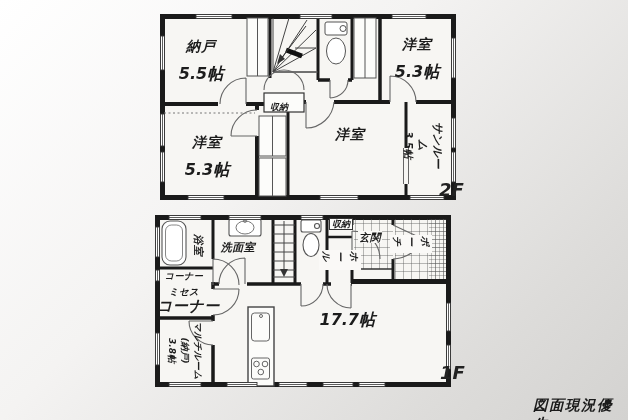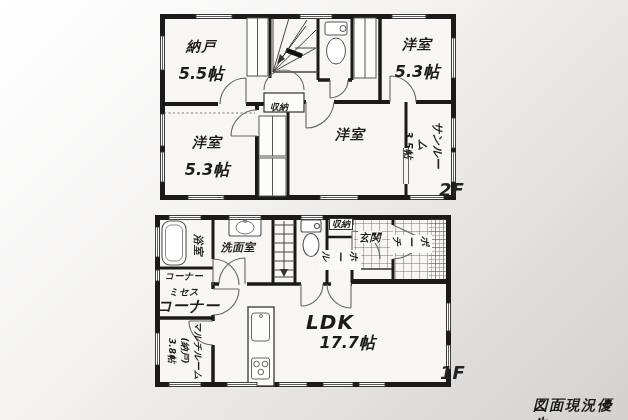--- a/index.html
+++ b/index.html
@@ -269,21 +269,20 @@
       <div class="small-lbl" style="font-size:15px;">コーナー</div>
     </div>
     <div class="rot-wrap" style="left:4px;top:104px;width:50px;height:62px;">
       <div class="rot" style="text-align:center;white-space:nowrap;">
         <div style="font-size:9.5px;font-weight:700;">マルチルーム</div>
         <div style="font-size:9px;font-weight:700;">(納戸)</div>
         <div style="font-size:9px;font-weight:700;">3.8帖</div>
       </div>
     </div>
     <div class="lbl" style="left:130px;top:96px;width:90px;">
-      <div class="ldk-name">LDK</div>
       <div class="ldk-size">17.7帖</div>
     </div>
   </div>
 
   <div class="floor-tag" style="left:439px;top:179px;">2F</div>
   <div class="floor-tag" style="left:440px;top:362px;">1F</div>
   <div class="footer-note" style="left:533px;top:396px;">図面現況優先</div>
 
 </div>
 

